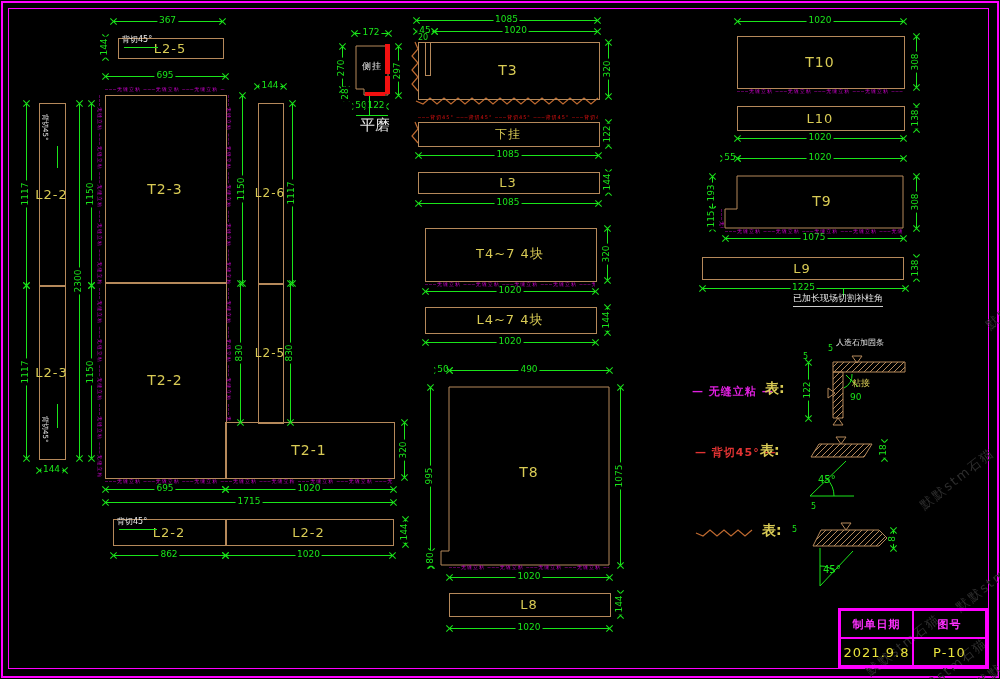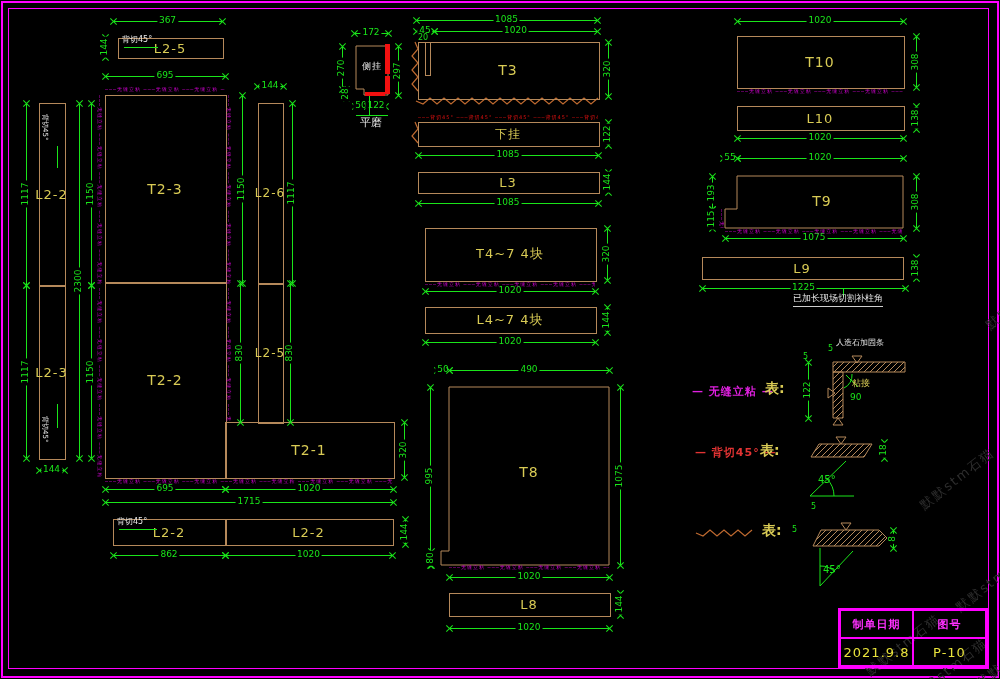--- a/index.html
+++ b/index.html
@@ -604,21 +604,21 @@
         <i class="tick" style="left: -4px; top: 0px; transform: rotate(45deg);"></i>
         <i class="tick" style="left: -4px; top: 0px; transform: rotate(-45deg);"></i>
         <i class="tick" style="left: -4px; top: 18px; transform: rotate(45deg);"></i>
         <i class="tick" style="left: -4px; top: 18px; transform: rotate(-45deg);"></i>
         <span class="dt" style="left: 0px; top: 9px; transform: translate(-50%, -50%) rotate(-90deg);">8</span>
       </div>
       <div class="txt" style="position: absolute; left: 122px; top: 36px; color: rgb(232, 232, 232); font-size: 8px;">背切45°</div>
       <div class="txt vtxt" style="position: absolute; left: 40px; top: 114px; color: rgb(232, 232, 232); font-size: 7px;">背切45°</div>
       <div class="txt vtxt" style="position: absolute; left: 40px; top: 416px; color: rgb(232, 232, 232); font-size: 7px;">背切45°</div>
       <div class="txt" style="position: absolute; left: 117px; top: 518px; color: rgb(232, 232, 232); font-size: 8px;">背切45°</div>
-      <div class="txt" style="position: absolute; left: 360px; top: 117px; color: rgb(232, 232, 232); font-size: 11px;">平磨</div>
+      <div class="txt" style="position: absolute; left: 360px; top: 117px; color: rgb(232, 232, 232); font-size: 15px;">平磨</div>
       <div class="txt" style="position: absolute; left: 418px; top: 34px; color: rgb(26, 229, 26); font-size: 8px;">20</div>
       <div class="txt" style="position: absolute; left: 836px; top: 339px; color: rgb(232, 232, 232); font-size: 8px;">人造石加固条</div>
       <div class="txt" style="position: absolute; left: 852px; top: 379px; color: rgb(217, 203, 85); font-size: 9px;">粘接</div>
       <div class="txt" style="position: absolute; left: 850px; top: 393px; color: rgb(26, 229, 26); font-size: 9px;">90</div>
       <div class="txt" style="position: absolute; left: 818px; top: 474px; color: rgb(26, 229, 26); font-size: 10px;">45°</div>
       <div class="txt" style="position: absolute; left: 823px; top: 564px; color: rgb(26, 229, 26); font-size: 10px;">45°</div>
       <div class="txt" style="position: absolute; left: 828px; top: 345px; color: rgb(26, 229, 26); font-size: 8px;">5</div>
       <div class="txt" style="position: absolute; left: 803px; top: 353px; color: rgb(26, 229, 26); font-size: 8px;">5</div>
       <div class="txt" style="position: absolute; left: 811px; top: 503px; color: rgb(26, 229, 26); font-size: 8px;">5</div>
       <div class="txt" style="position: absolute; left: 792px; top: 526px; color: rgb(26, 229, 26); font-size: 8px;">5</div>

